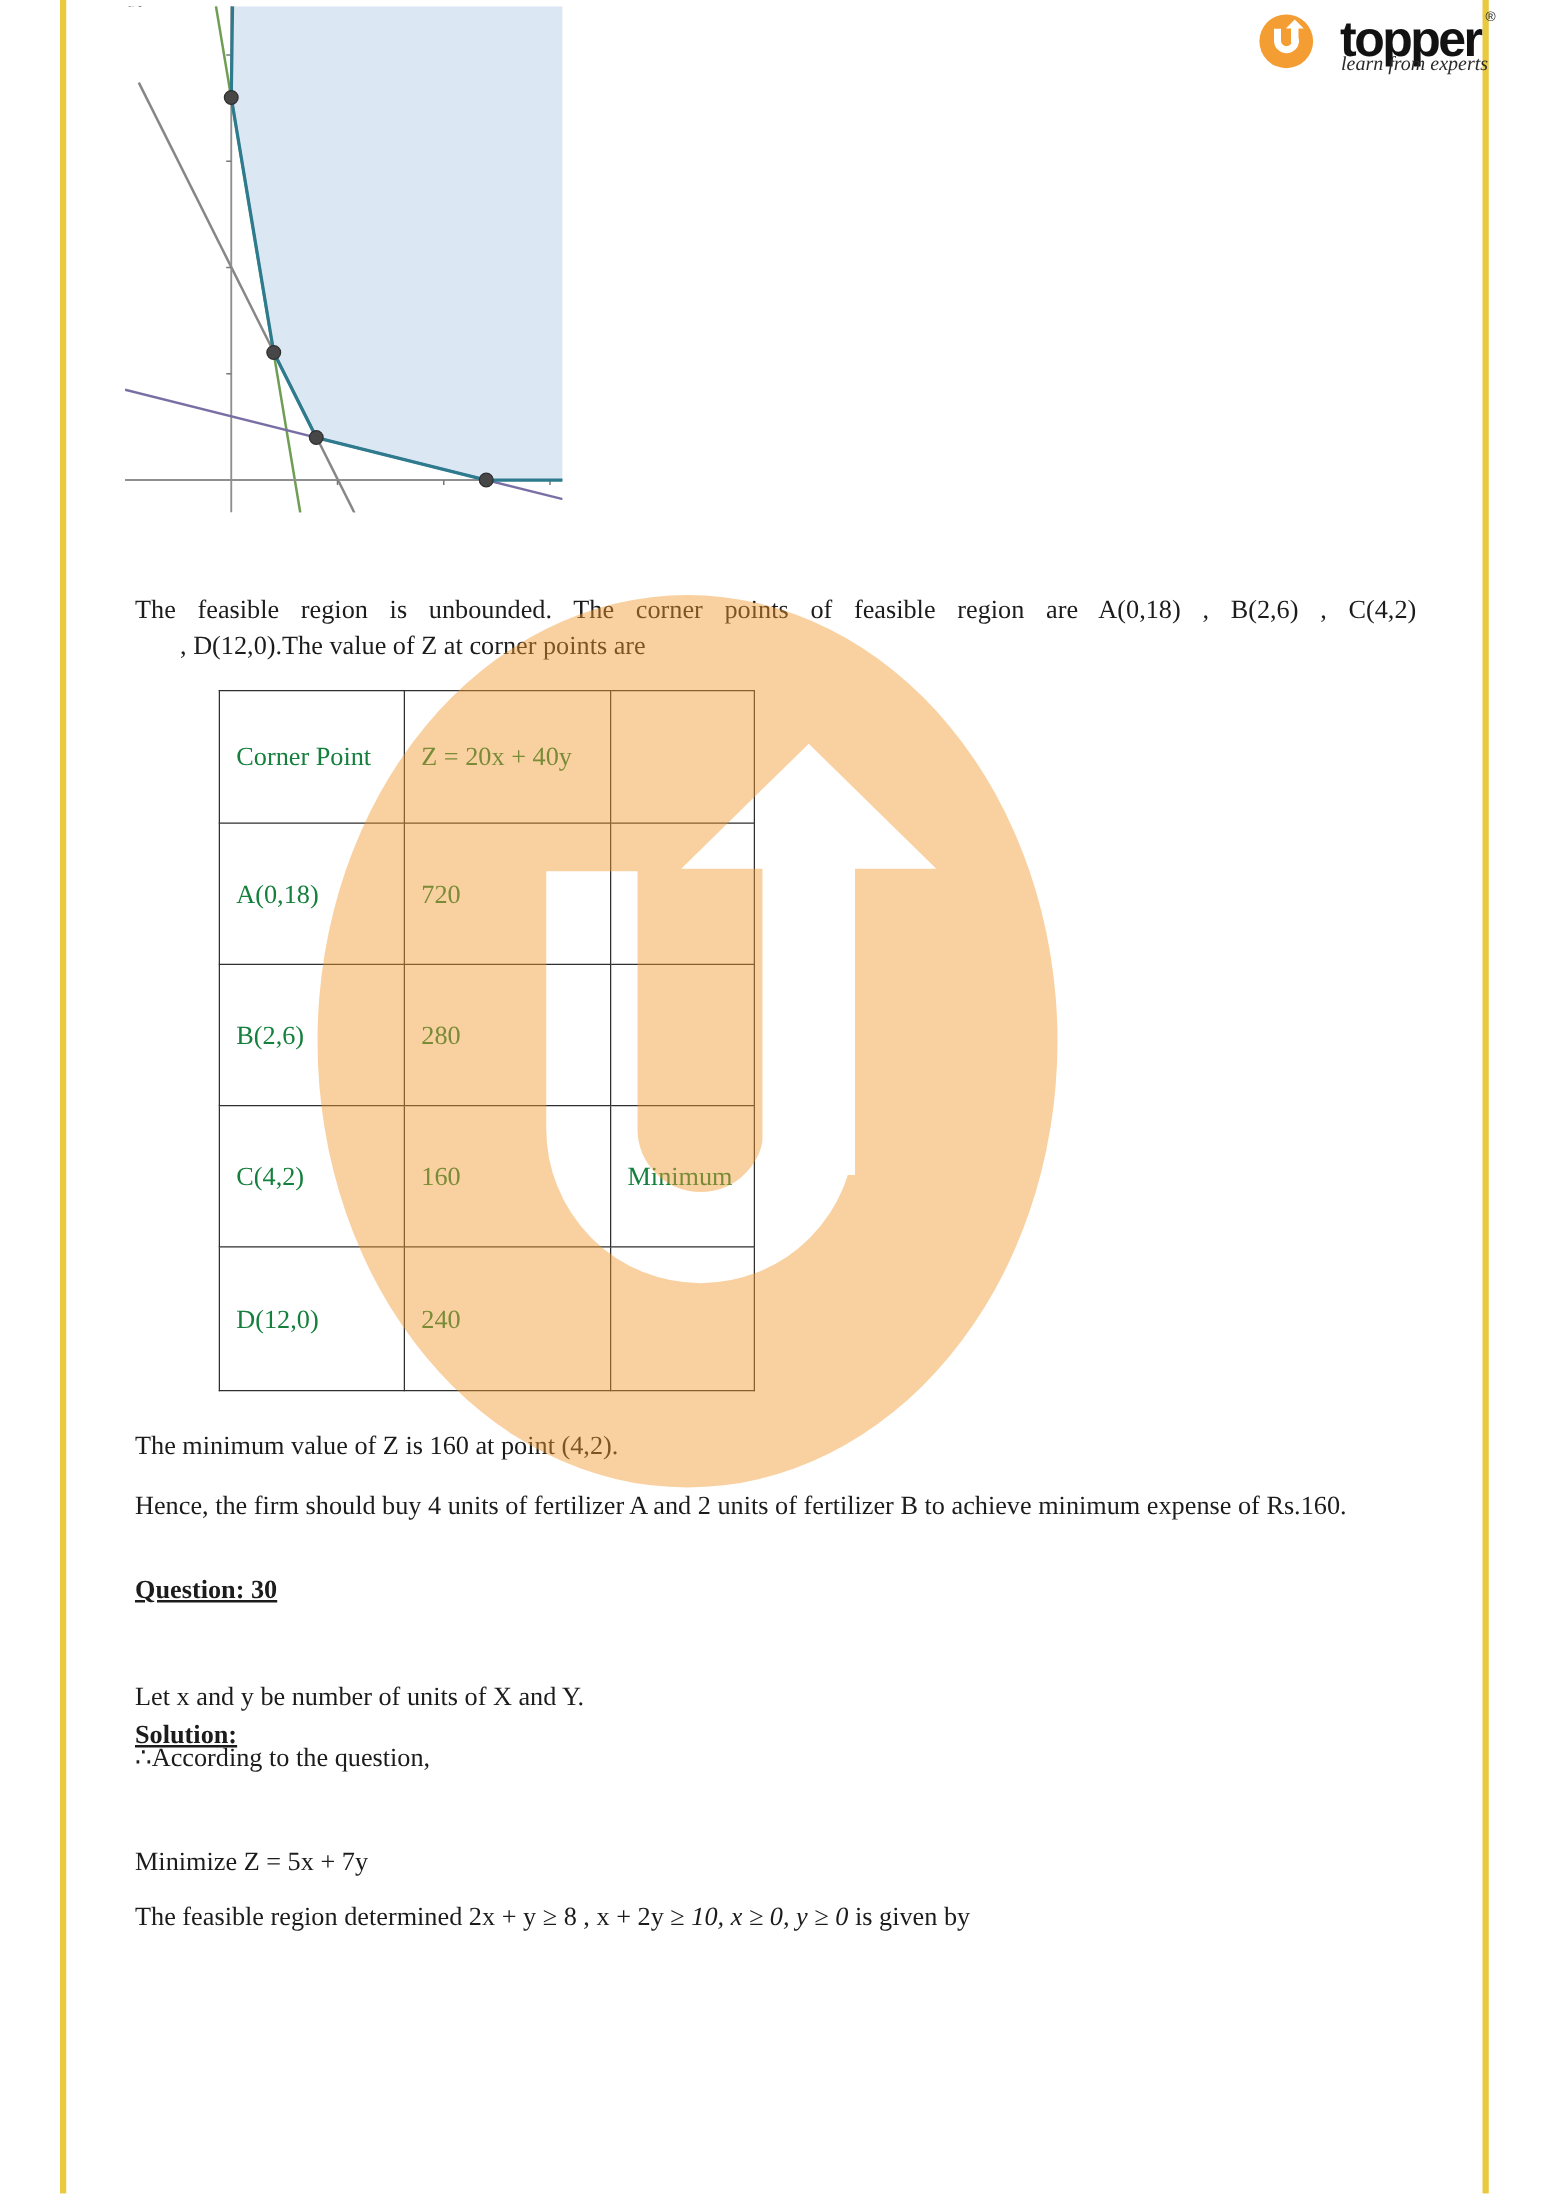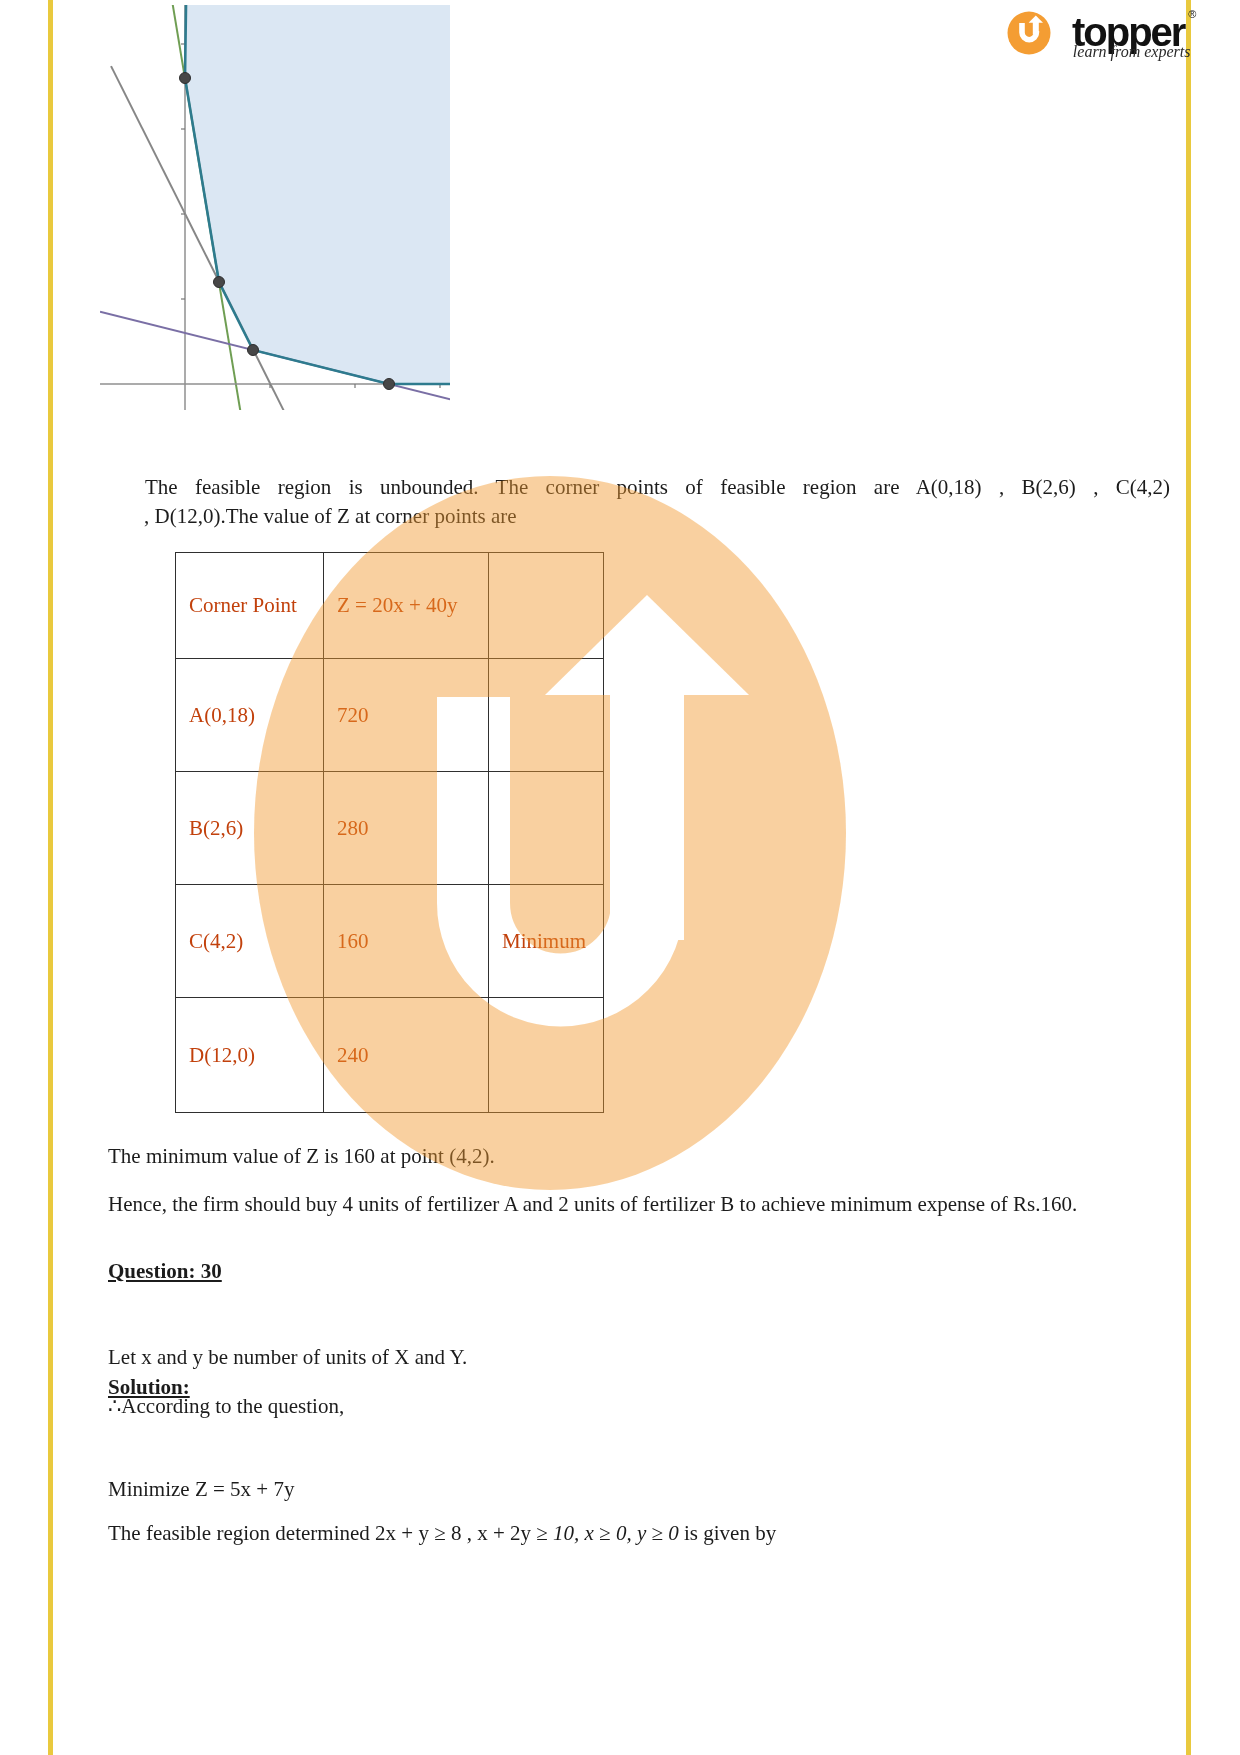--- a/index.html
+++ b/index.html
@@ -18,27 +18,27 @@
              font-family:"Liberation Sans",sans-serif;}
   .logo .tagline{position:absolute;right:-6px;bottom:-7px;font-style:italic;font-size:16px;
                  color:#2a2a2a;white-space:nowrap;font-family:"Liberation Serif",serif;}
 
   
   .graph{position:absolute;left:100px;top:5px;z-index:2;}
 
   
   .tb{position:absolute;left:108px;font-size:21px;line-height:30px;color:#1c1c1c;z-index:3;}
   .justify{text-align:justify;}
-  .stretch{text-align:justify;text-align-last:justify;margin-left:37px;}
+  .stretch{text-align:justify;text-align-last:justify;}
   .bold{font-weight:bold;text-decoration:underline;}
   .mathit{font-style:italic;}
 
   
   table.ztable{position:absolute;left:175px;top:552px;z-index:3;border-collapse:collapse;
-               table-layout:fixed;font-size:21px;color:#c2410c;}
+               table-layout:fixed;font-size:21px;color:#15803d;}
   table.ztable td{border:1px solid #2f2f2f;padding:0 0 0 13px;vertical-align:middle;background:transparent;}
 
   
   .watermark{position:absolute;left:0;top:0;z-index:40;pointer-events:none;}
 </style>
 </head>
 <body>
 
 <div class="page">
 

